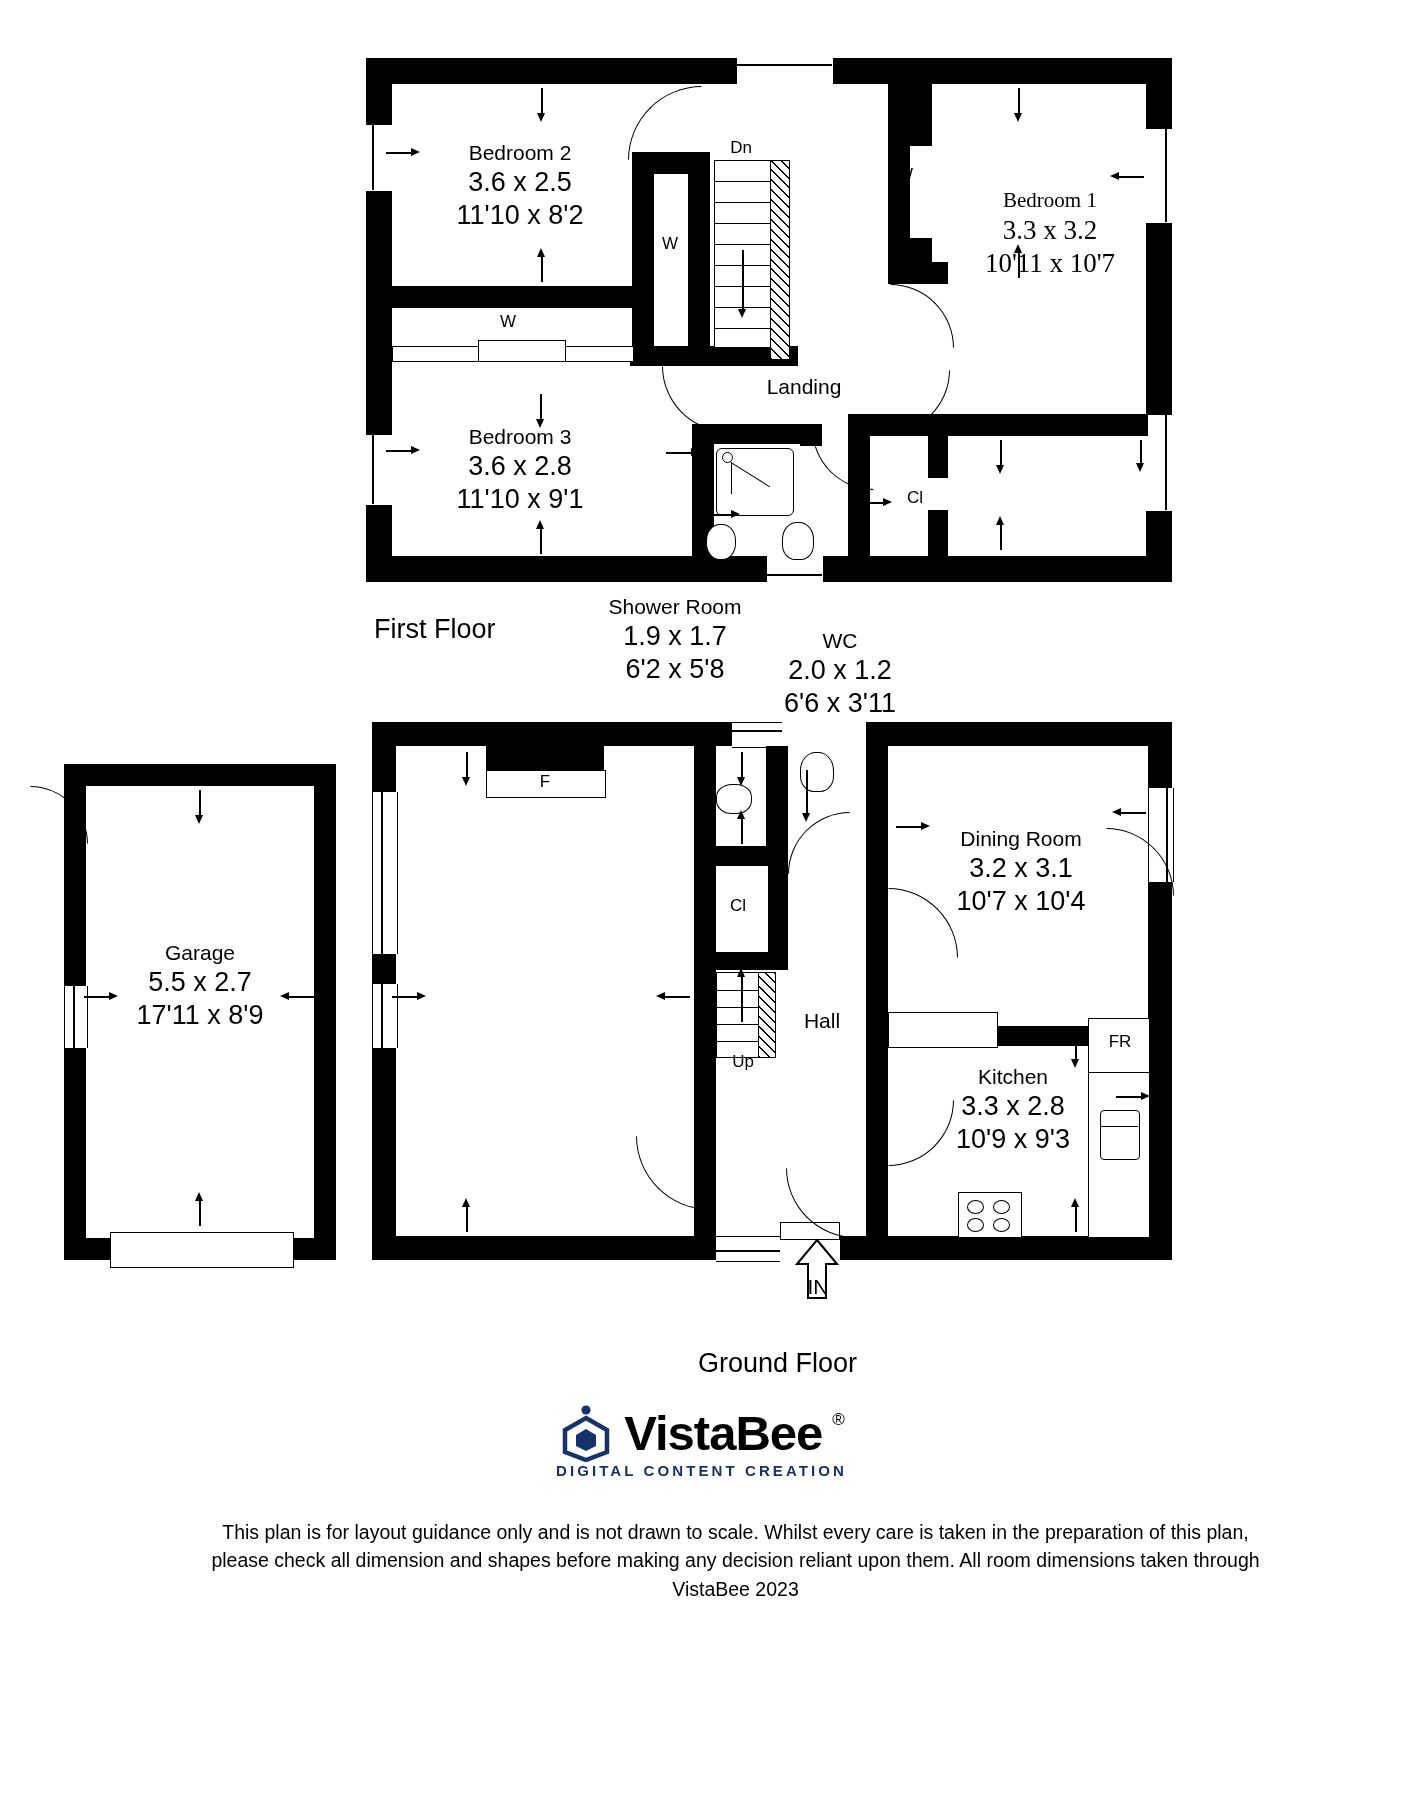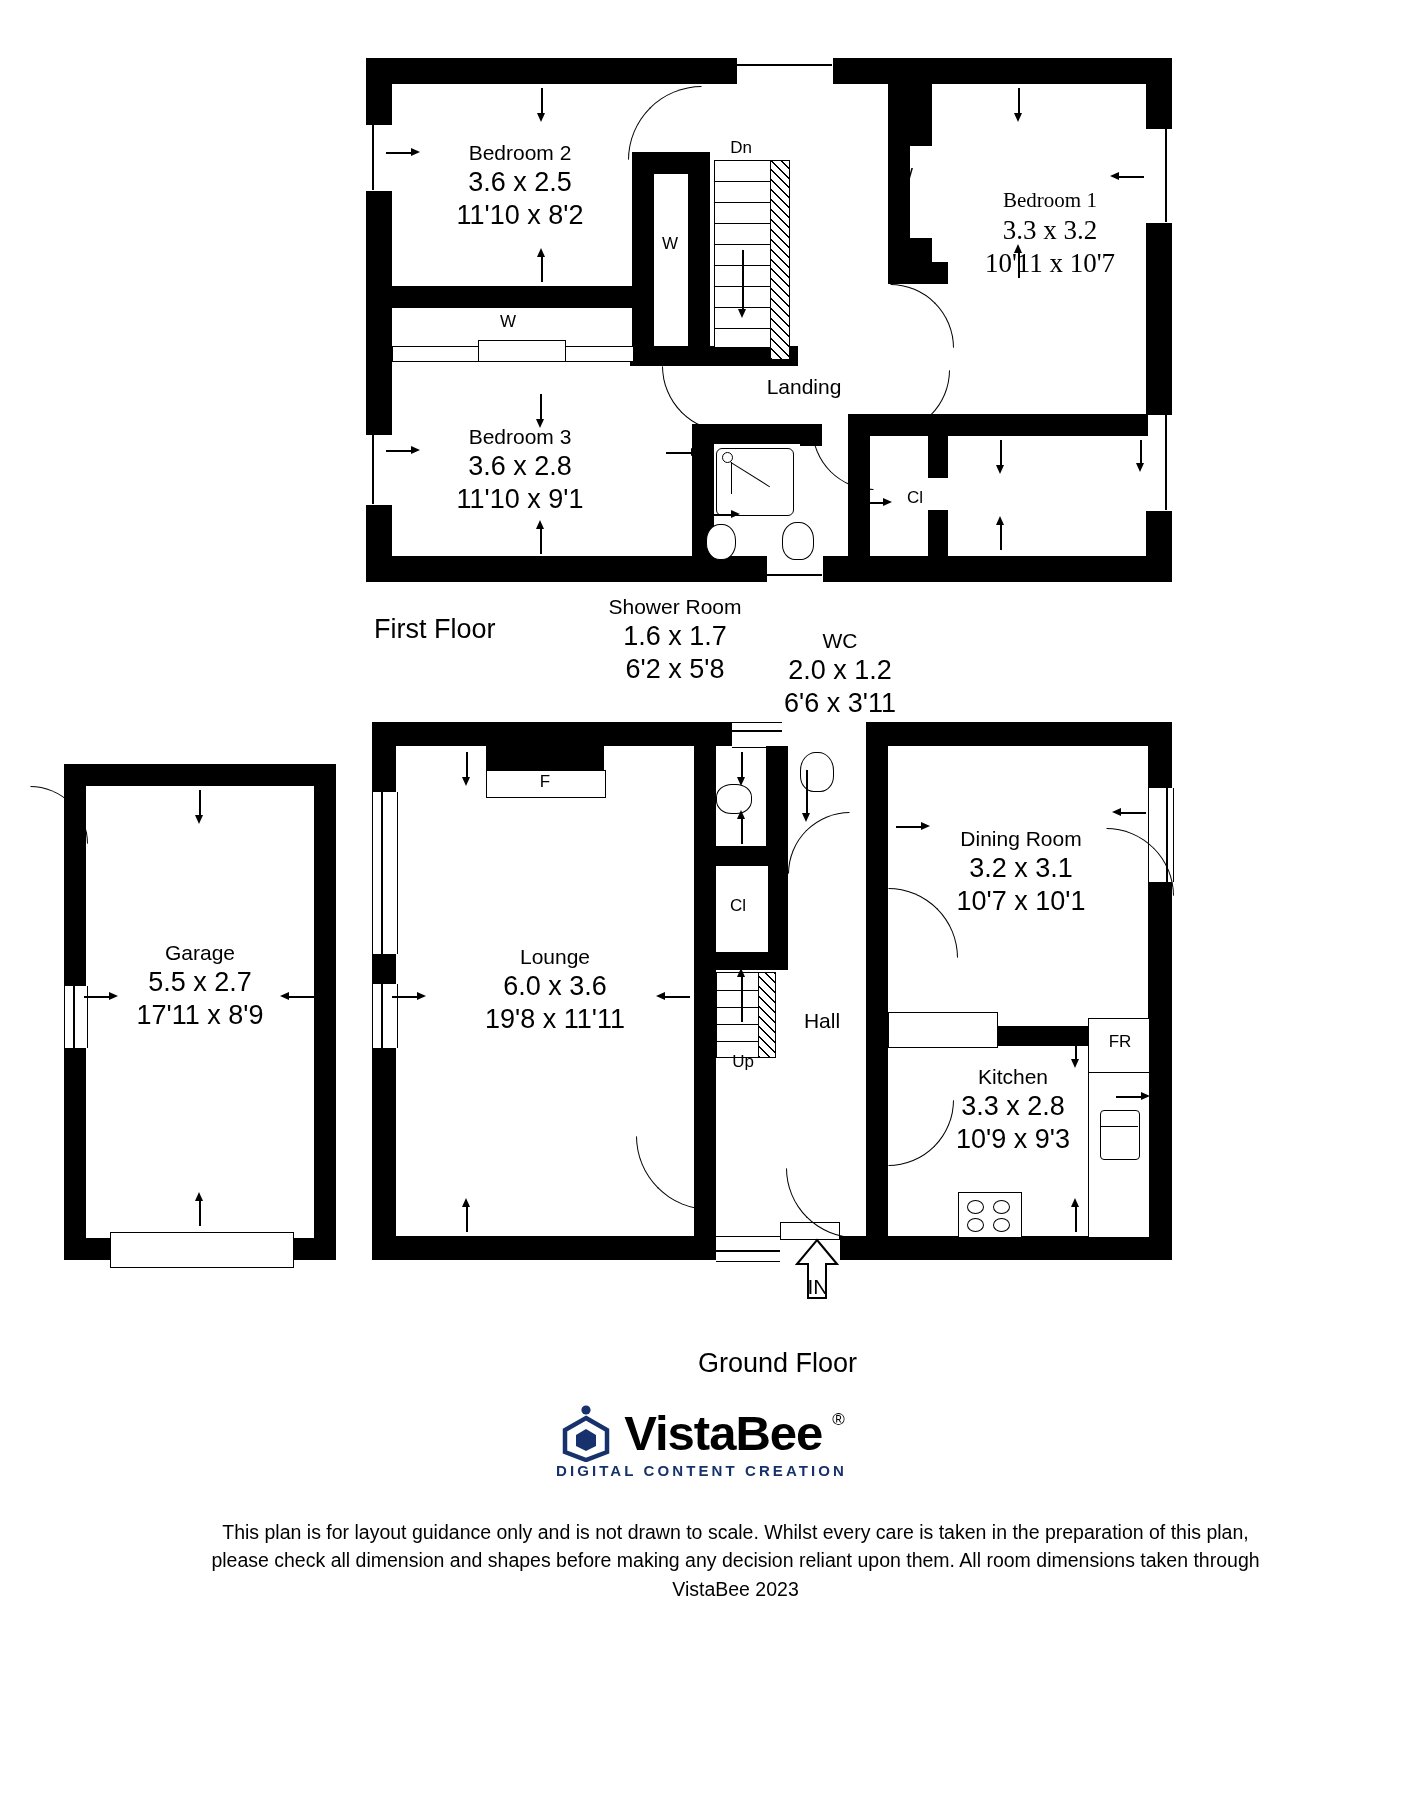--- a/index.html
+++ b/index.html
@@ -161,21 +161,21 @@
       <div class="f">11'10 x 9'1</div>
     </div>
     <div class="lbl" style="left:716px;top:374px;width:176px;">
       <div class="n">Landing</div>
     </div>
 
     <div class="floorname" style="left:374px;top:614px;">First Floor</div>
 
     <div class="lbl" style="left:525px;top:594px;width:300px;">
       <div class="n">Shower Room</div>
-      <div class="m">1.6 x 1.7</div>
+      <div class="m">1.9 x 1.7</div>
       <div class="f">6'2 x 5'8</div>
     </div>
     <div class="lbl" style="left:705px;top:628px;width:270px;">
       <div class="n">WC</div>
       <div class="m">2.0 x 1.2</div>
       <div class="f">6'6 x 3'11</div>
     </div>
   </div>
 
   <div class="abs" style="left:0;top:0;width:1403px;height:1420px;">
@@ -270,29 +270,24 @@
     <div class="arrH rt" style="left:392px;top:996px;width:26px;"></div>
     <div class="arrH lf" style="left:664px;top:996px;width:26px;"></div>
     <div class="arrV dn" style="left:741px;top:752px;height:26px;"></div>
     <div class="arrV up" style="left:741px;top:818px;height:26px;"></div>
     <div class="arrH lf" style="left:1120px;top:812px;width:26px;"></div>
     <div class="arrH rt" style="left:896px;top:826px;width:26px;"></div>
     <div class="arrV dn" style="left:1075px;top:1034px;height:26px;"></div>
     <div class="arrV up" style="left:1075px;top:1206px;height:26px;"></div>
     <div class="arrH rt" style="left:1116px;top:1096px;width:26px;"></div>
 
-    <div class="lbl" style="left:440px;top:944px;width:230px;">
-      <div class="n">Lounge</div>
-      <div class="m">6.0 x 3.6</div>
-      <div class="f">19'8 x 11'11</div>
-    </div>
     <div class="lbl" style="left:908px;top:826px;width:226px;">
       <div class="n">Dining Room</div>
       <div class="m">3.2 x 3.1</div>
-      <div class="f">10'7 x 10'1</div>
+      <div class="f">10'7 x 10'4</div>
     </div>
     <div class="lbl" style="left:900px;top:1064px;width:226px;">
       <div class="n">Kitchen</div>
       <div class="m">3.3 x 2.8</div>
       <div class="f">10'9 x 9'3</div>
     </div>
     <div class="lbl" style="left:772px;top:1008px;width:100px;">
       <div class="n">Hall</div>
     </div>
 

